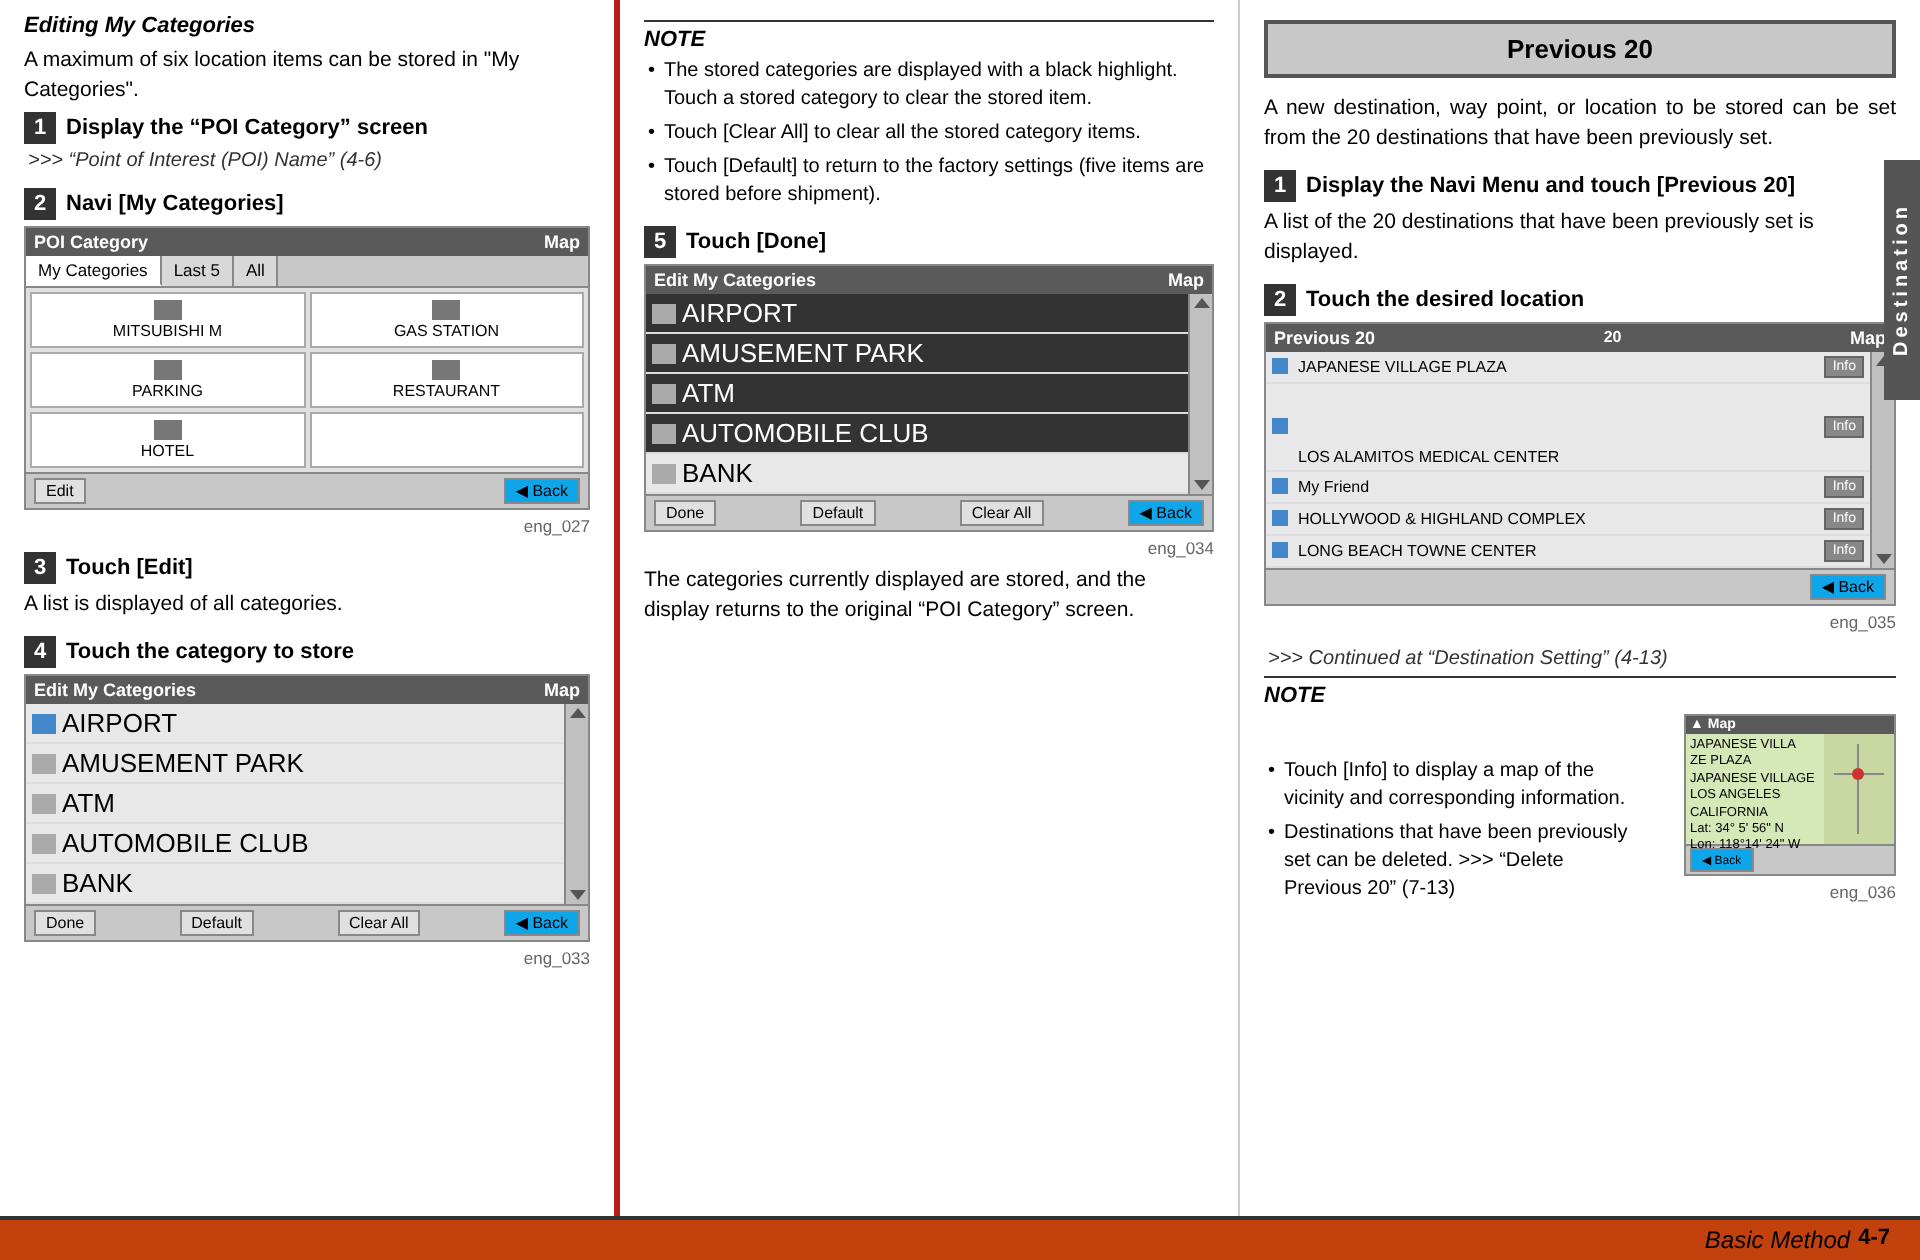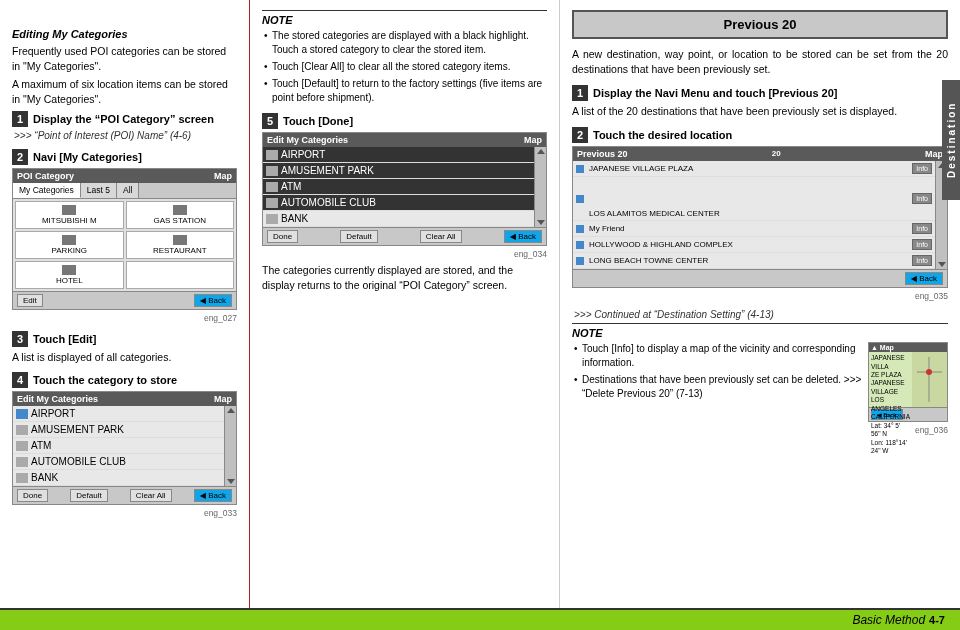--- a/index.html
+++ b/index.html
@@ -15,23 +15,23 @@
     }
 
     .page-container {
       display: flex;
       flex: 1;
       position: relative;
     }
 
     
     .col-left {
-      width: 250px;
-      padding: 28px 12px;
-      border-right: 1px solid #b91c1c;
+      width: 310px;
+      padding: 7px 12px;
+      border-right: 3px solid #b91c1c;
     }
 
     
     .col-middle {
       width: 310px;
       padding: 10px 12px;
       border-right: 1px solid #ccc;
     }
 
     
@@ -146,21 +146,21 @@
     .screen-tab.active {
       background: #fff;
       border-bottom: 1px solid #fff;
     }
 
     .screen-row {
       display: flex;
       align-items: center;
       border-bottom: 1px solid #ddd;
       padding: 2px 3px;
-      font-size: 10px;
+      font-size: 13px;
       min-height: 14px;
     }
 
     .screen-row.highlight {
       background: #333;
       color: #fff;
     }
 
     .screen-row-icon {
       width: 12px;
@@ -323,43 +323,41 @@
     .scroll-arrow.down {
       border-top: 5px solid #555;
     }
 
     
     .bottom-bar {
       border-top: 2px solid #333;
       padding: 3px 15px;
       display: flex;
       justify-content: flex-end;
-      align-items: center;
-      background: #84cc16;
+      background: #c2410c;
     }
 
     .bottom-label {
       font-style: italic;
       font-size: 12px;
     }
 
     .bottom-page {
       font-weight: bold;
       font-size: 11px;
       margin-left: 4px;
     }
   </style>
 </head>
 <body>
 
 <div class="page-container">
 
   <div class="col-left">
     <p class="section-title-italic">Editing My Categories</p>
-    <p class="body-text">Frequently used POI categories can be stored in "My Categories".</p>
     <p class="body-text">A maximum of six location items can be stored in "My Categories".</p>
 
     <div class="step-container">
       <div class="step-header">
         <span class="step-num">1</span>
         <span class="step-label">Display the “POI Category” screen</span>
       </div>
       <p class="step-subtext">&gt;&gt;&gt; “Point of Interest (POI) Name” (4-6)</p>
     </div>
 
@@ -437,21 +435,21 @@
       <p class="img-caption">eng_033</p>
     </div>
   </div>
 
   <div class="col-middle">
 
     <div class="note-section">
       <p class="note-title">NOTE</p>
       <p class="note-bullet">The stored categories are displayed with a black highlight. Touch a stored category to clear the stored item.</p>
       <p class="note-bullet">Touch [Clear All] to clear all the stored category items.</p>
-      <p class="note-bullet">Touch [Default] to return to the factory settings (five items are point before shipment).</p>
+      <p class="note-bullet">Touch [Default] to return to the factory settings (five items are stored before shipment).</p>
     </div>
 
     <div class="step-container">
       <div class="step-header">
         <span class="step-num">5</span>
         <span class="step-label">Touch [Done]</span>
       </div>
 
       <div class="screen-mockup">
         <div class="screen-header">
@@ -549,27 +547,27 @@
           <span class="screen-back-btn">◀ Back</span>
         </div>
       </div>
       <p class="img-caption">eng_035</p>
     </div>
 
     <p class="step-subtext">&gt;&gt;&gt; Continued at “Destination Setting” (4-13)</p>
 
     <div class="note-section">
       <p class="note-title">NOTE</p>
-      <div style="display:flex;gap:6px;">
+      <div style="display:flex;gap:20px;align-items:flex-end;">
         <div style="flex:1;">
           <p class="note-bullet">Touch [Info] to display a map of the vicinity and corresponding information.</p>
           <p class="note-bullet">Destinations that have been previously set can be deleted. &gt;&gt;&gt; “Delete Previous 20” (7-13)</p>
         </div>
 
-        <div style="width:80px;flex-shrink:0;">
+        <div style="width:106px;flex-shrink:0;">
           <div class="screen-mockup" style="font-size:7px;">
             <div class="screen-header" style="font-size:7px;padding:1px 2px;">
               <span>▲ Map</span>
             </div>
             <div style="display:flex;background:#d4e8b8;height:55px;position:relative;">
               <div style="flex:1;padding:2px;font-size:6.5px;line-height:1.3;">
                 <div>JAPANESE VILLA</div>
                 <div>ZE PLAZA</div>
                 <div>JAPANESE VILLAGE</div>
                 <div>LOS ANGELES</div>

